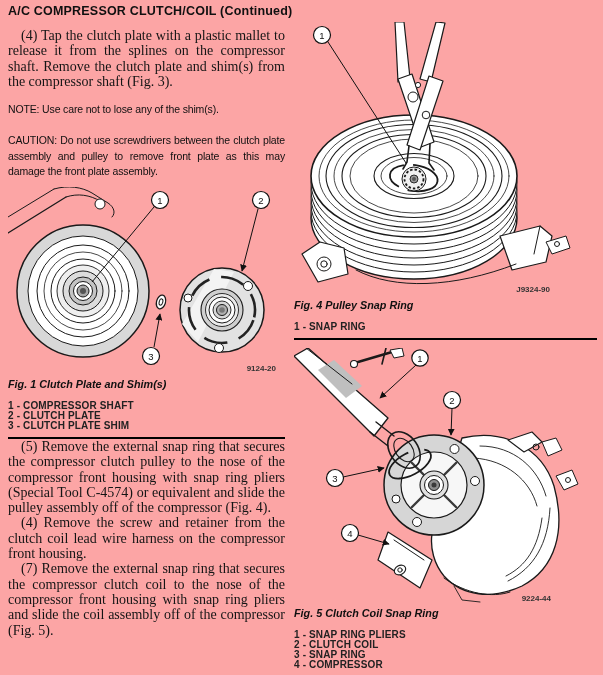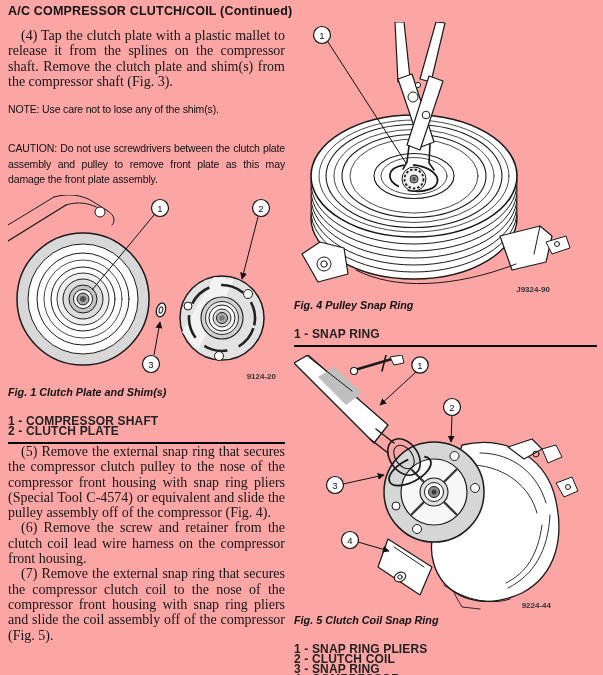--- a/index.html
+++ b/index.html
@@ -21,31 +21,31 @@
   }
   .p4 { margin-top:4px; }
   .p5 { margin-top:0; }
   .p6, .p7 { margin-top:0; }
   .note, .caution {
     font-family:"Liberation Sans", sans-serif; font-weight:normal;
     font-size:10.5px; line-height:15.2px; letter-spacing:-0.15px;
     color:#101010; margin:0;
   }
   .note { margin-top:13px; white-space:nowrap; }
-  .caution { margin-top:24px; text-align:justify; }
+  .caution { margin-top:16px; text-align:justify; }
 
   figure { margin:0; }
   .figcap {
     font-family:"Liberation Sans", sans-serif; font-weight:bold; font-style:italic;
     font-size:10.8px; text-align:left; color:#101010; margin:1px 0 0 0;
   }
   .legend {
     font-family:"Liberation Sans", sans-serif; font-weight:bold;
-    font-size:12px; line-height:10px; letter-spacing:0.15px;
-    color:#222; margin-top:18px;
+    font-size:10px; line-height:10px; letter-spacing:0.15px;
+    color:#222; margin-top:11px;
   }
   .rule { border:0; border-top:2px solid #000; margin:6px 0 0 0; }
   .rule-thick { border-top:2.5px solid #000; }
   .mt8 { margin-top:8px; }
 
   svg { display:block; }
   .s  { stroke:#1a1a1a; fill:none; stroke-width:1; stroke-linecap:round; stroke-linejoin:round; }
   .sw { stroke:#1a1a1a; fill:#ffffff; stroke-width:1; stroke-linejoin:round; }
   .ld { stroke:#111; fill:none; stroke-width:1; }
   .co { fill:#fff; stroke:#111; stroke-width:1.2; }
@@ -133,27 +133,28 @@
           <circle cx="0" cy="0" r="9" fill="#d8d8d8" stroke="#1a1a1a" stroke-width="0.9"></circle>
           <circle cx="0" cy="0" r="5.5" fill="#b0b0b0" stroke="#1a1a1a" stroke-width="1"></circle>
           <circle cx="0" cy="0" r="2.8" fill="#777" stroke="none"></circle>
         </g>
         <text class="imgid" x="268" y="184" text-anchor="end">9124-20</text>
       </svg>
       <figcaption class="figcap">Fig. 1 Clutch Plate and Shim(s)</figcaption>
       <div class="legend">
         <div>1 - COMPRESSOR SHAFT</div>
         <div>2 - CLUTCH PLATE</div>
+        <div>3 - CLUTCH PLATE SHIM</div>
       </div>
     </figure>
 
     <hr class="rule">
 
     <p class="body-text p5">(5) Remove the external snap ring that secures the compressor clutch pulley to the nose of the compressor front housing with snap ring pliers (Special Tool C-4574) or equivalent and slide the pulley assembly off of the compressor (Fig. 4).</p>
-    <p class="body-text p6">(6) Remove the screw and retainer from the clutch coil lead wire harness on the compressor front housing.</p>
+    <p class="body-text p6">(4) Remove the screw and retainer from the clutch coil lead wire harness on the compressor front housing.</p>
     <p class="body-text p7">(7) Remove the external snap ring that secures the compressor clutch coil to the nose of the compressor front housing with snap ring pliers and slide the coil assembly off of the compressor (Fig. 5).</p>
   </div>
 
   <div class="col-right">
 
     <figure>
       <svg width="302" height="276" viewBox="0 0 302 276">
         <defs>
           <marker id="m4" viewBox="0 0 10 10" refX="9" refY="5" markerWidth="7" markerHeight="7" orient="auto">
             <path d="M0,0 L10,5 L0,10 z" fill="#111"></path>

